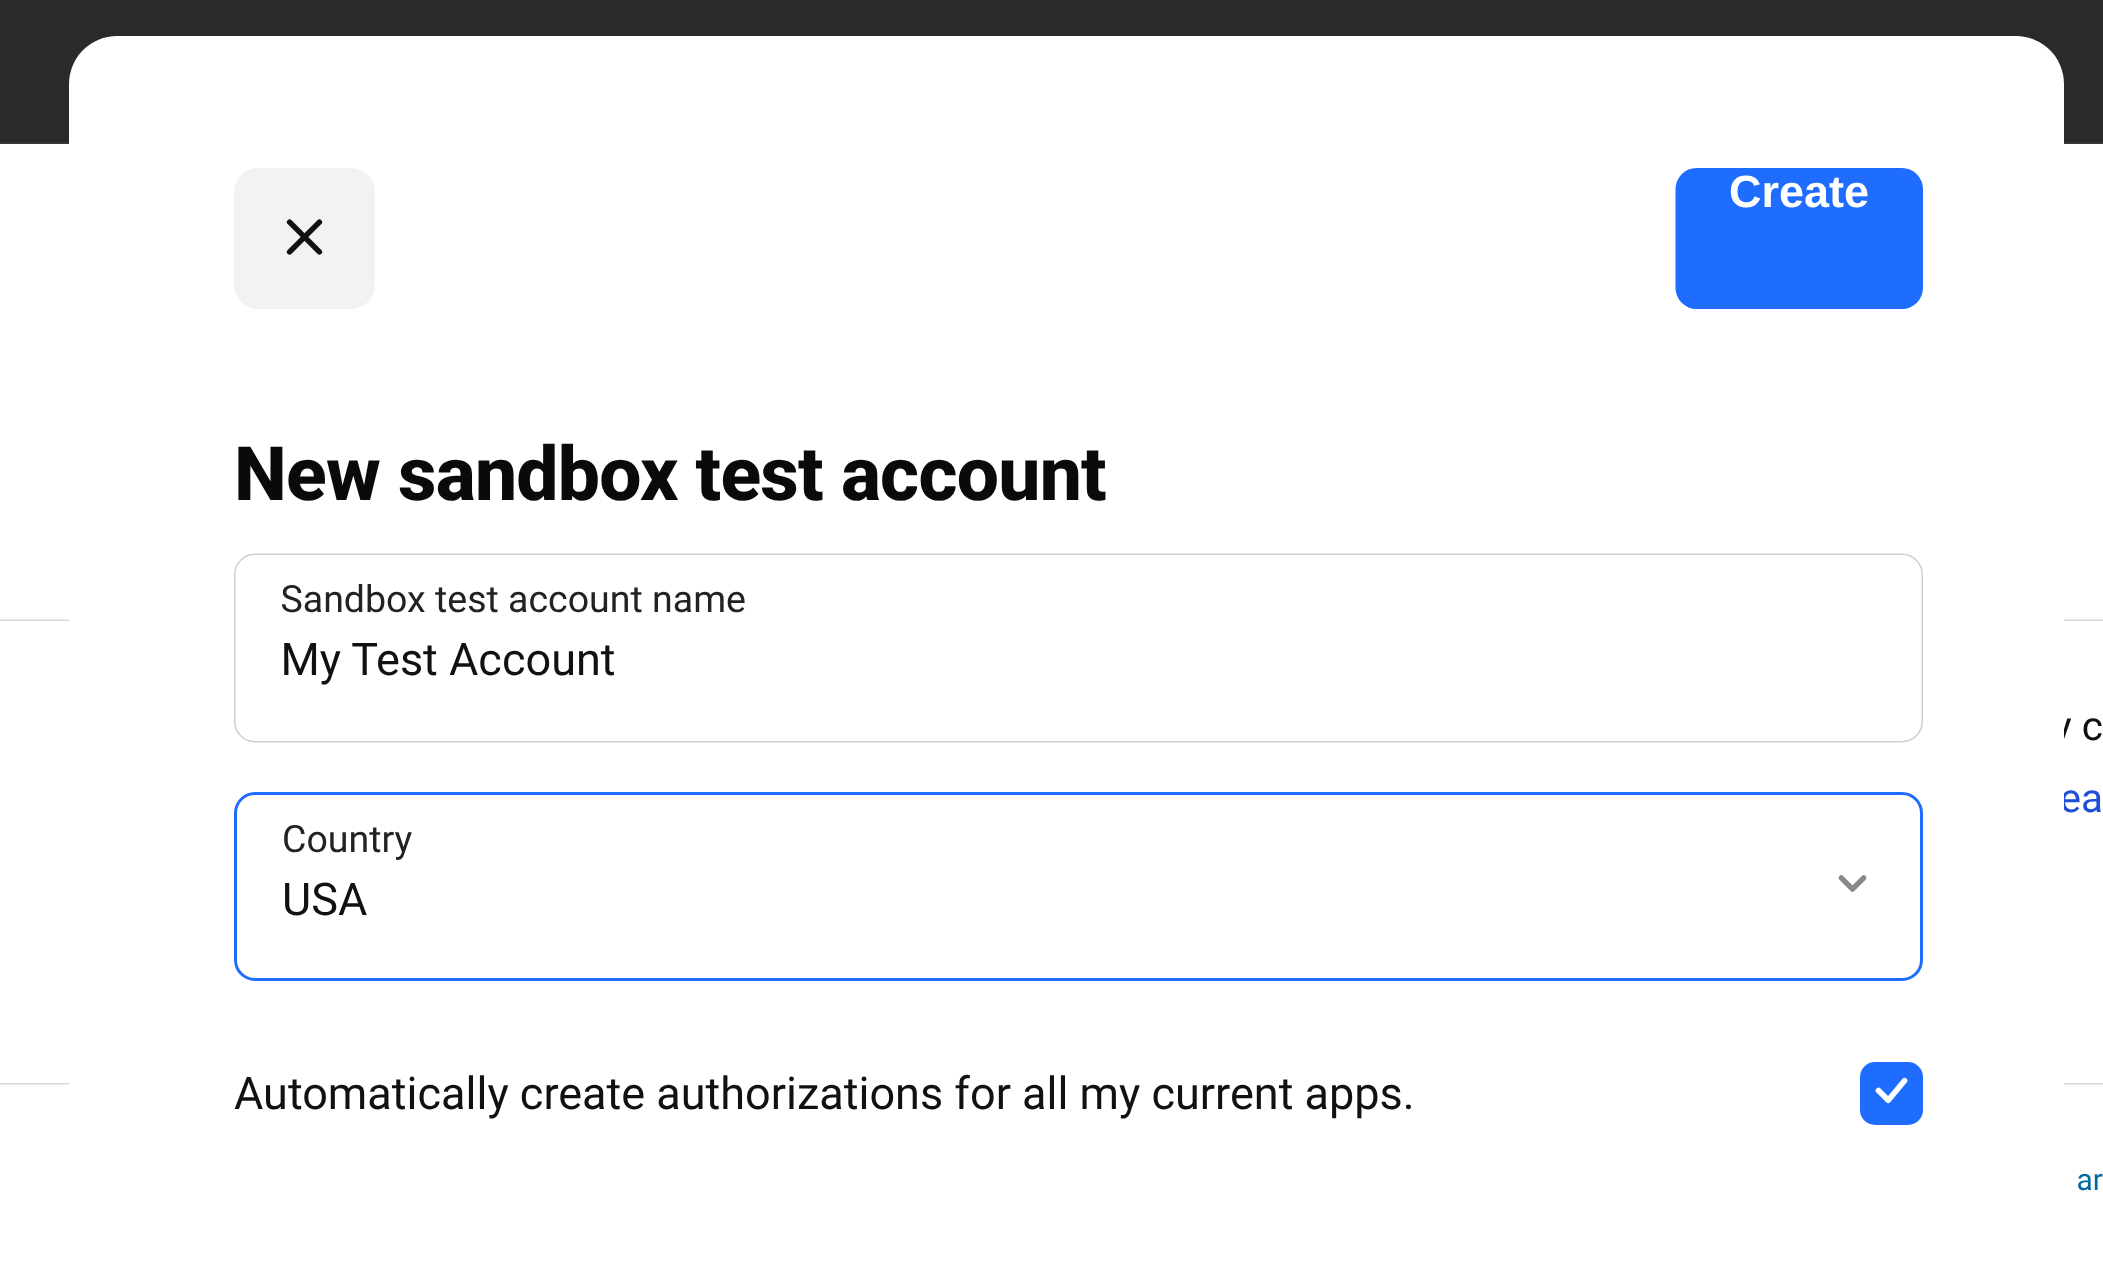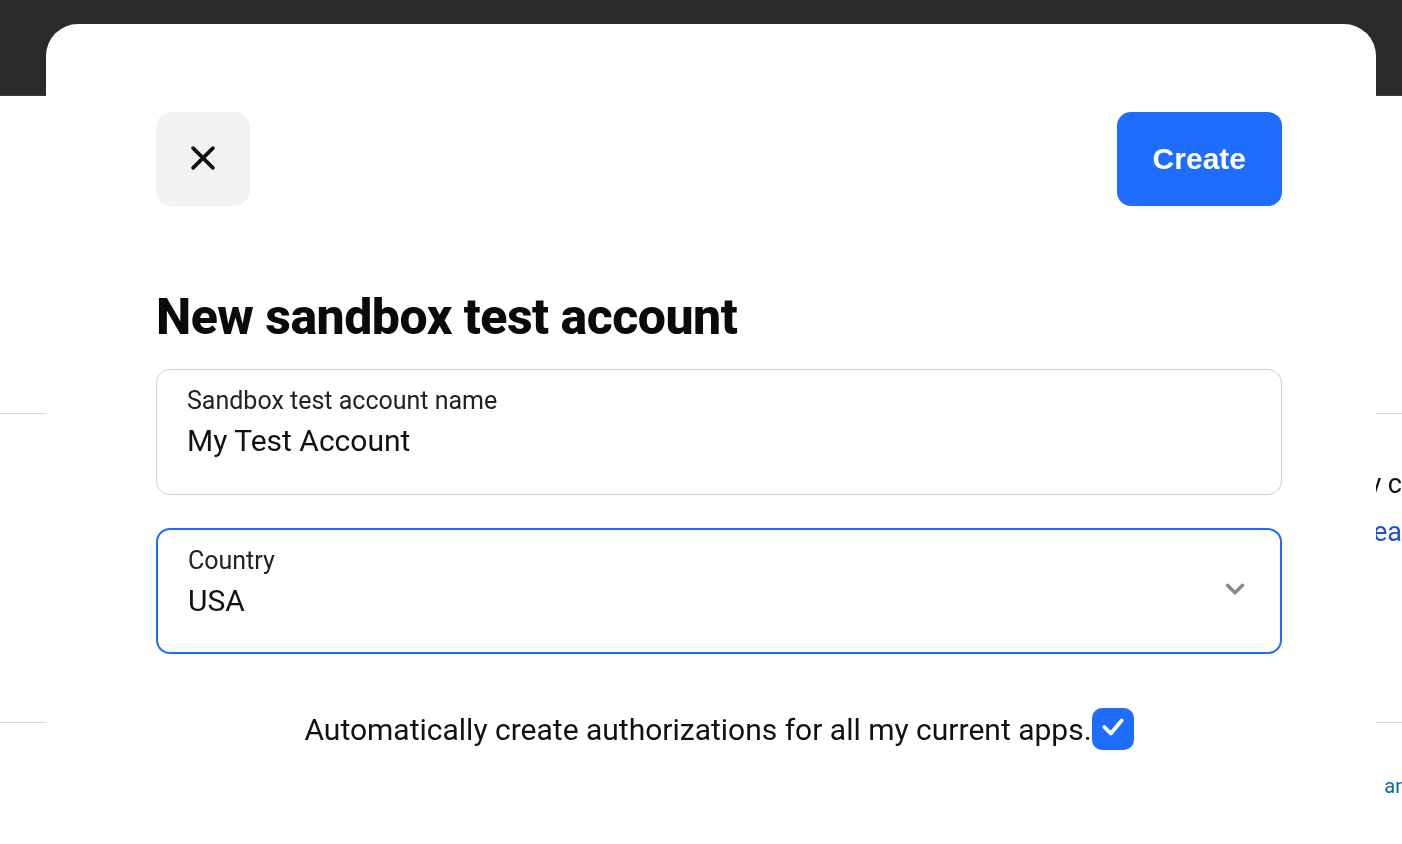--- a/index.html
+++ b/index.html
@@ -61,21 +61,21 @@
       height: 94px;
       padding: 0 36px;
       border-radius: 14px;
       background: #1f6dff;
       color: #fff;
       font-size: 30px;
       font-weight: 700;
       border: none;
       cursor: pointer;
       display: flex;
-      align-items: center;
+      align-items: flex-start;
       justify-content: center;
     }
 
     .modal-title {
       position: absolute;
       top: 240px;
       left: 110px;
       font-size: 50px;
       font-weight: 800;
       color: #0a0a0a;
@@ -128,21 +128,21 @@
       transform: translateY(-50%);
     }
 
     .auto-row {
       position: absolute;
       left: 110px;
       right: 94px;
       top: 684px;
       display: flex;
       align-items: center;
-      justify-content: center;
+      justify-content: space-between;
     }
     .auto-label {
       font-size: 30px;
       color: #111;
     }
     .checkbox {
       width: 42px;
       height: 42px;
       border-radius: 10px;
       background: #1f6dff;

